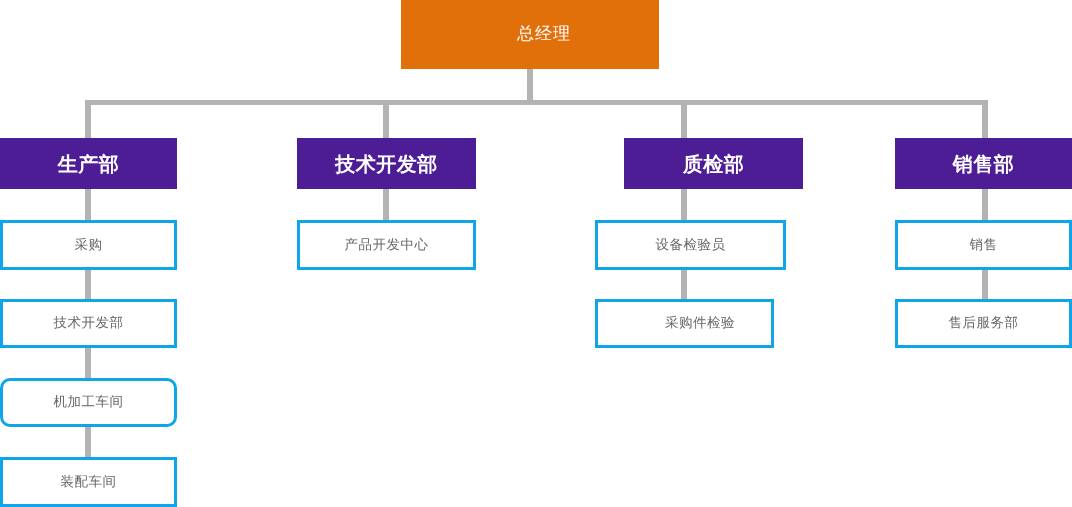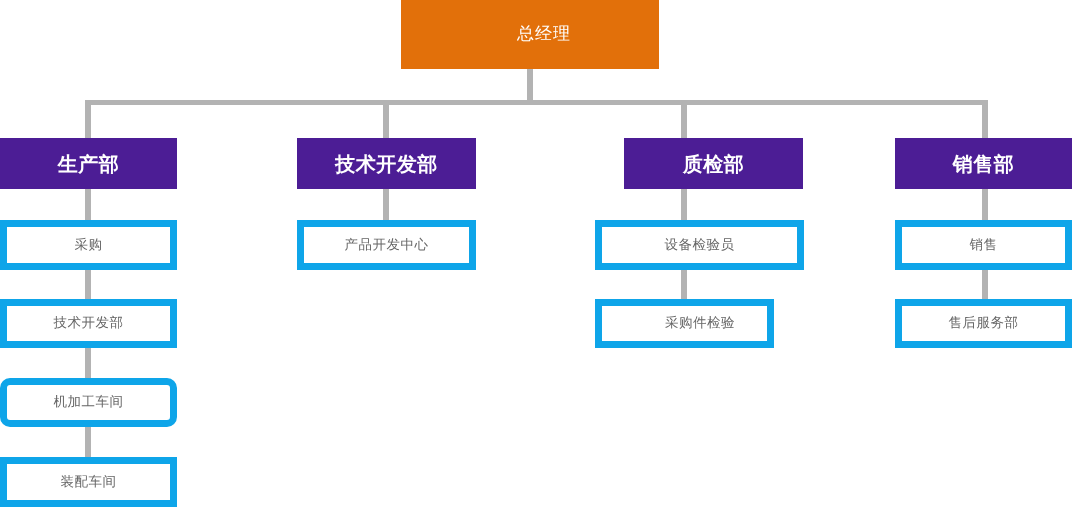--- a/index.html
+++ b/index.html
@@ -44,21 +44,21 @@
   }
   .node-dept {
     background: #4c1d95;
     color: #ffffff;
     font-size: 20px;
     font-weight: bold;
     letter-spacing: 0.5px;
   }
   .node-unit {
     background: #ffffff;
-    border: 7px solid #0ea5e9;
+    border: 3px solid #0ea5e9;
     color: #666666;
     font-size: 13.5px;
     font-weight: normal;
     letter-spacing: 0.5px;
   }
 </style>
 </head>
 <body>
 
 <div id="org-chart">
@@ -113,21 +113,21 @@
   <div class="node node-unit" style="left:297px; top:220px; width:179px; height:50px;">
     <span>产品开发中心</span>
   </div>
 
   <div class="node node-dept" style="left:624px; top:138px; width:179px; height:51px;">
     <span>质检部</span>
   </div>
 
   <div class="conn" style="left:681px; top:189px; width:6px; height:31px;"></div>
 
-  <div class="node node-unit" style="left:595px; top:220px; width:209px; height:50px;">
+  <div class="node node-unit" style="left:595px; top:220px; width:191px; height:50px;">
     <span>设备检验员</span>
   </div>
 
   <div class="conn" style="left:681px; top:270px; width:6px; height:29px;"></div>
 
   <div class="node node-unit" style="left:595px; top:299px; width:179px; height:49px;padding-left:31px;">
     <span>采购件检验</span>
   </div>
 
   <div class="node node-dept" style="left:895px; top:138px; width:177px; height:51px;text-align:right;">

